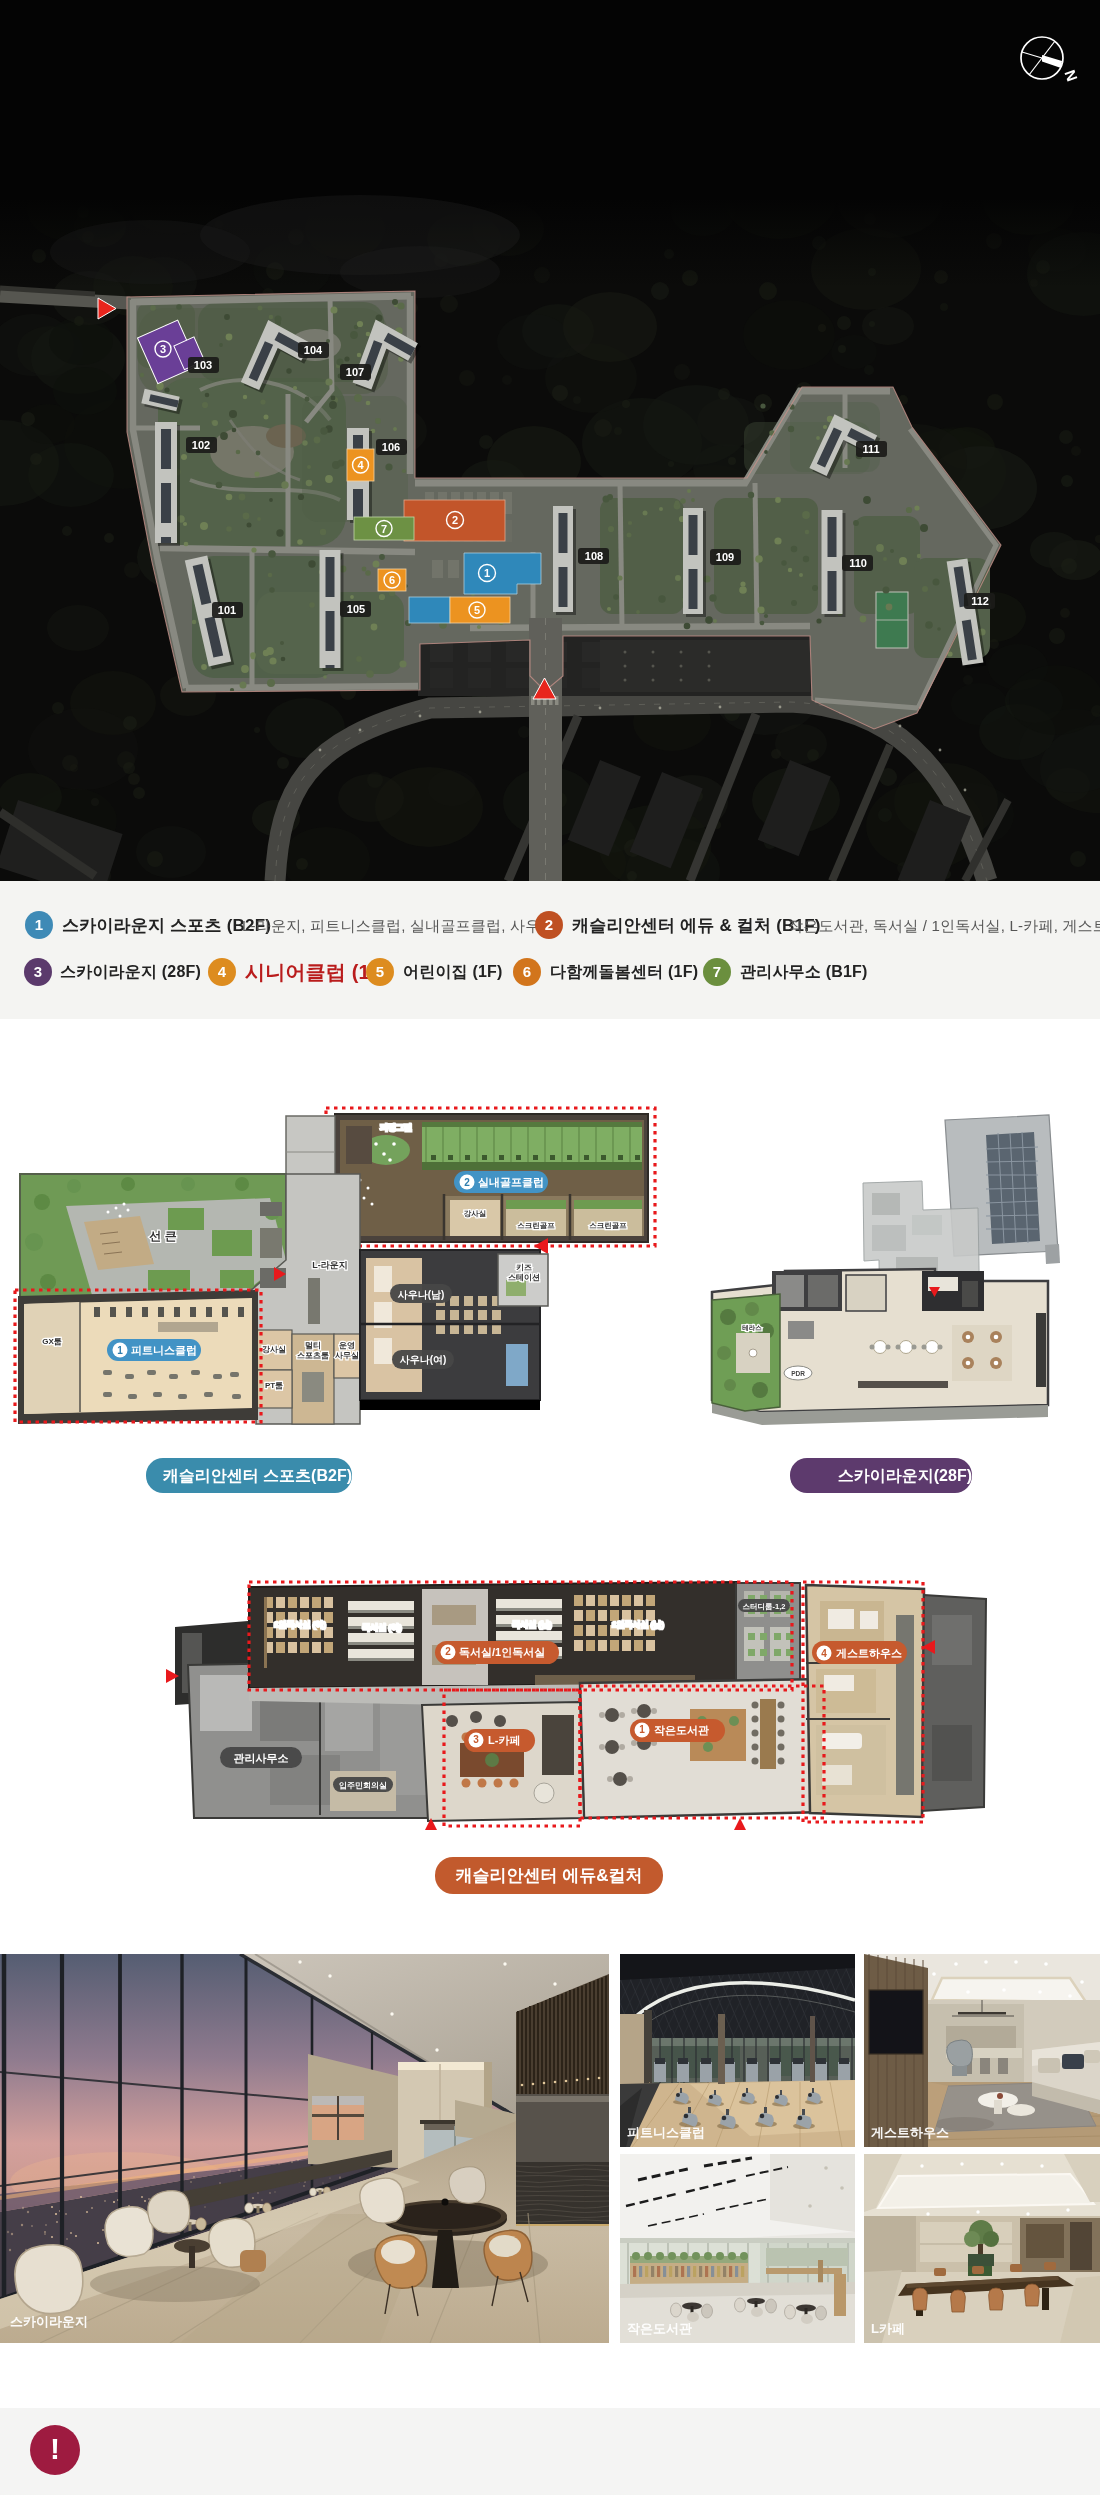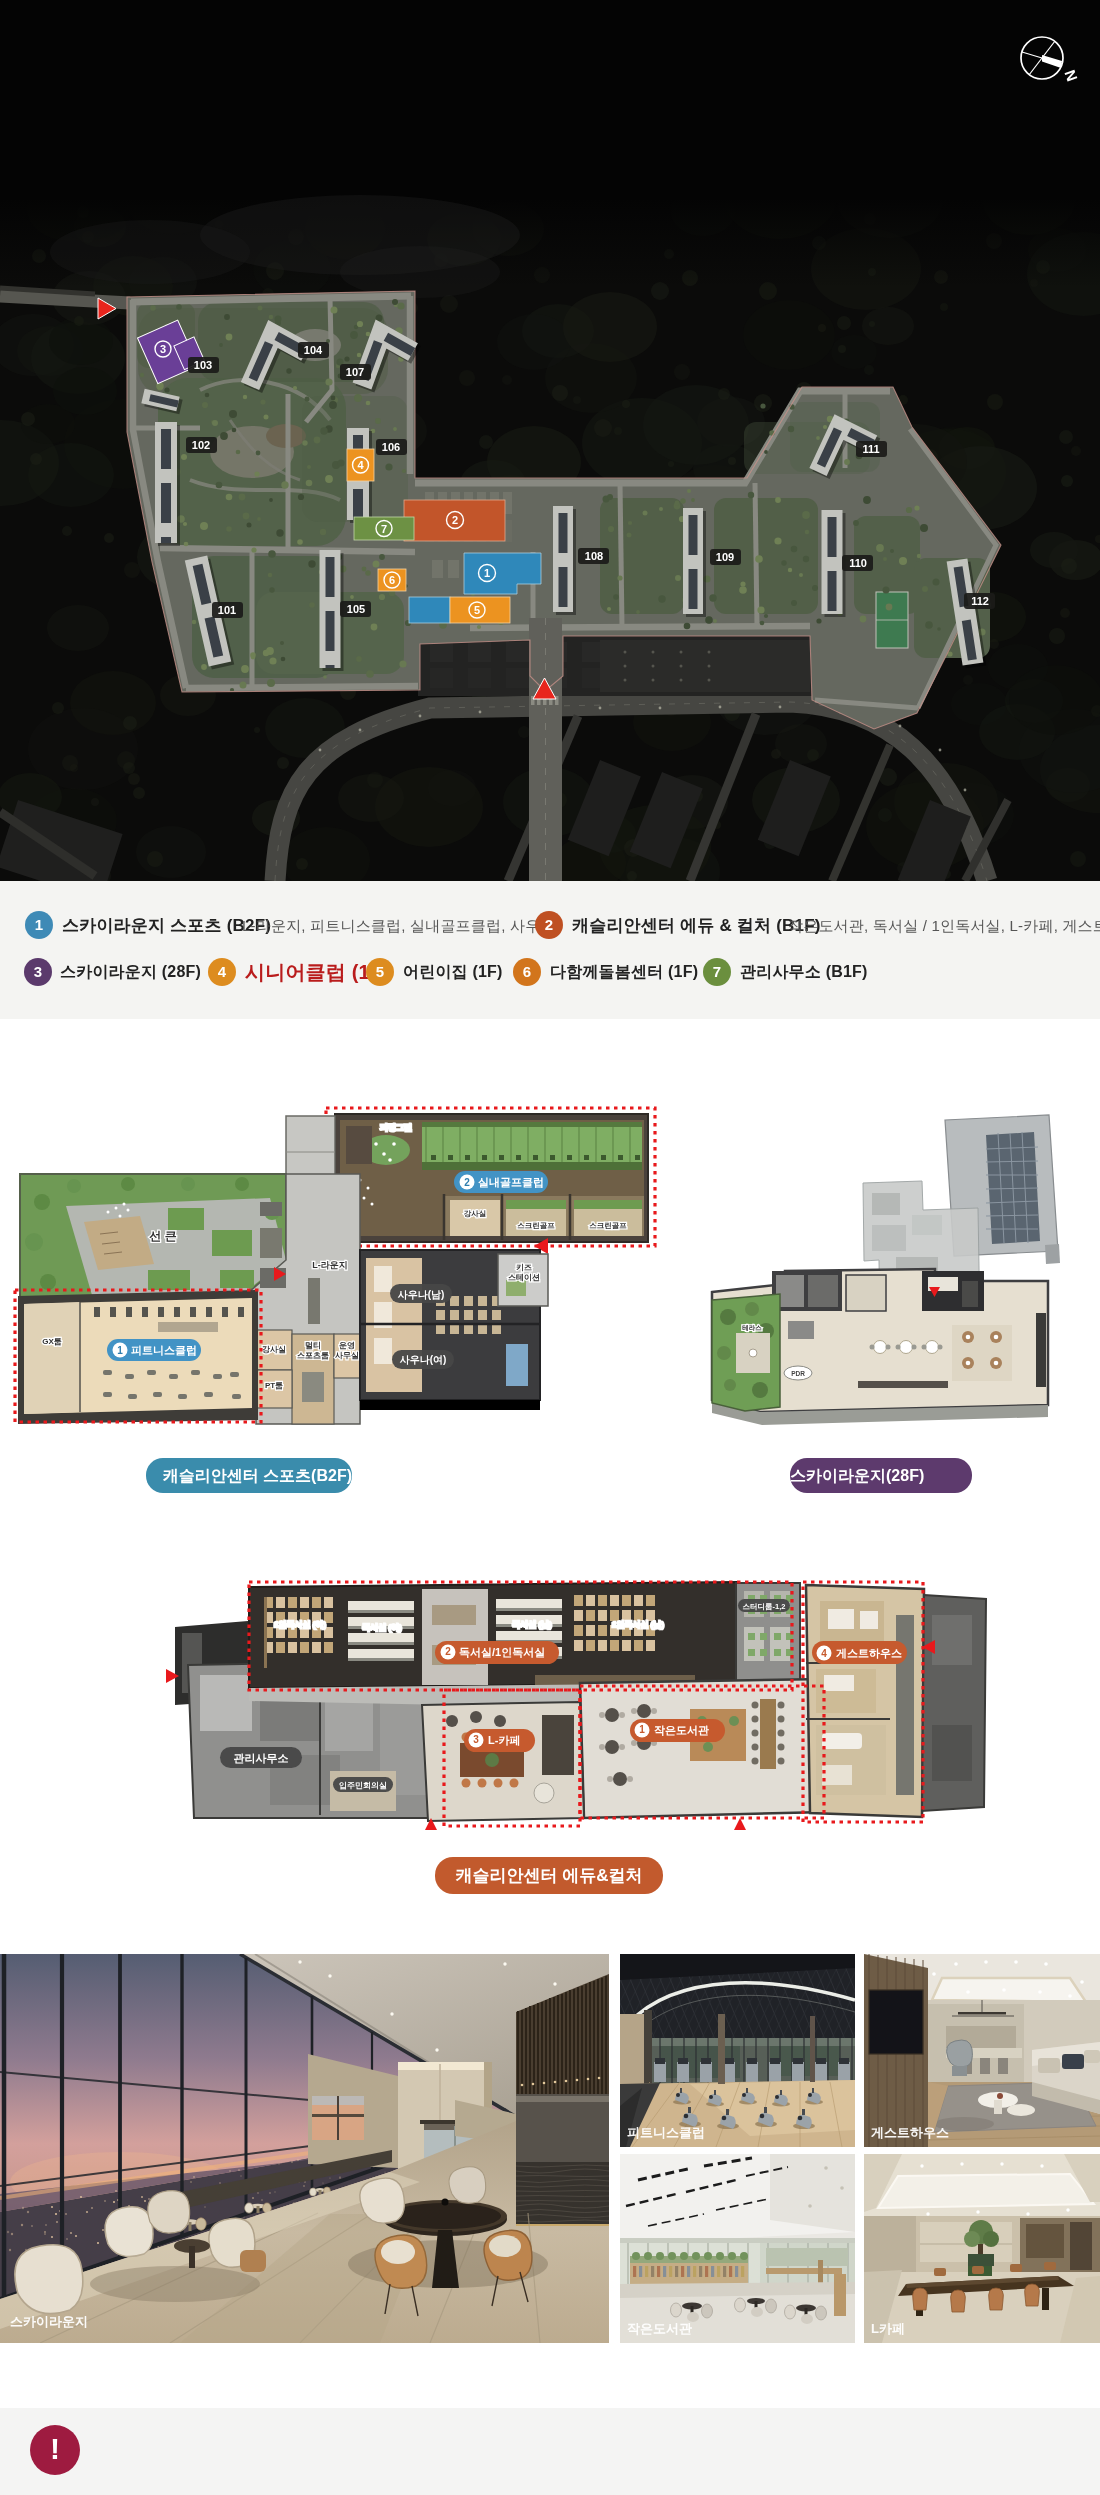--- a/index.html
+++ b/index.html
@@ -1080,21 +1080,21 @@
 
 <ellipse cx="98" cy="288" rx="14" ry="7" fill="#fff" stroke="#8a8a84"></ellipse>
 <text x="98" y="291" font-size="6.5" font-weight="bold" fill="#444" text-anchor="middle">PDR</text>
 <rect x="88" y="236" width="26" height="18" fill="#8a8a88"></rect>
 
 <polygon points="229,202 240,202 234.5,212" fill="#e8191c"></polygon>
 </svg>
 
 <div style="position:absolute;left:146px;top:1458px;width:206px;height:35px;border-radius:17px;background:#3a8cac;color:#fff;font-weight:bold;font-size:16px;text-align:right;line-height:35px;">캐슬리안센터 스포츠(B2F)</div>
 
-<div style="position:absolute;left:790px;top:1458px;width:182px;height:35px;border-radius:17px;background:#5d3a6d;color:#fff;font-weight:bold;font-size:16px;text-align:left;line-height:35px;">스카이라운지(28F)</div>
+<div style="position:absolute;left:790px;top:1458px;width:182px;height:35px;border-radius:17px;background:#5d3a6d;color:#fff;font-weight:bold;font-size:16px;text-align:right;line-height:35px;">스카이라운지(28F)</div>
 
 <svg width="890" height="262" viewBox="0 0 890 262" xmlns="http://www.w3.org/2000/svg" style="position:absolute;left:160px;top:1575px">
 
 <polygon points="15,52 88,46 88,125 15,130" fill="#2d2d2c"></polygon>
 <rect x="22" y="58" width="20" height="60" fill="#555553"></rect>
 
 <polygon points="28,90 290,85 290,243 34,243" fill="#90908e" stroke="#3a3a38" stroke-width="2"></polygon>
 <rect x="40" y="100" width="52" height="56" fill="#b9b9b7"></rect>
 <rect x="100" y="96" width="60" height="70" fill="#7b7b79"></rect>
 <rect x="165" y="96" width="48" height="80" fill="#a5a5a3"></rect>

